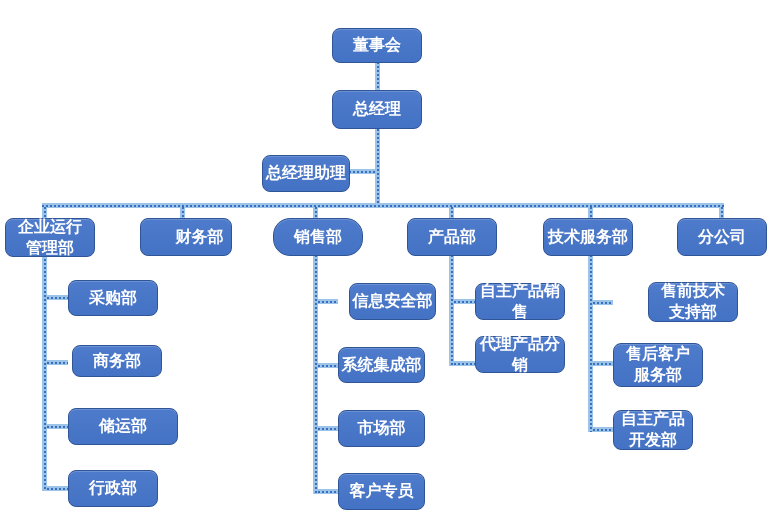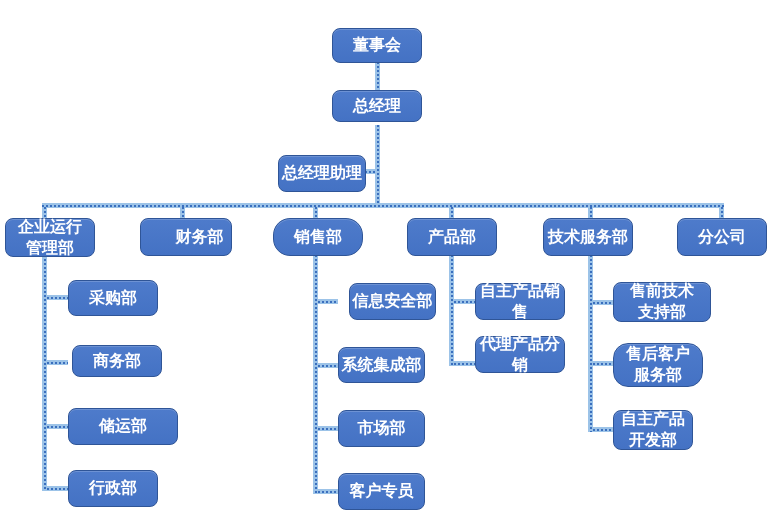--- a/index.html
+++ b/index.html
@@ -73,23 +73,23 @@
   <div class="hline" style="left:454px;top:299px;width:21px;"></div>
   <div class="hline" style="left:454px;top:361px;width:21px;"></div>
 
   <div class="vline" style="left:588px;top:255px;height:177px;"></div>
   <div class="hline" style="left:593px;top:300px;width:20px;"></div>
   <div class="hline" style="left:593px;top:361px;width:20px;"></div>
   <div class="hline" style="left:593px;top:427px;width:20px;"></div>
 
   <div class="node" style="left:332px;top:28px;width:90px;height:35px;">董事会</div>
 
-  <div class="node" style="left:332px;top:90px;width:90px;height:32px;">总经理</div>
+  <div class="node" style="left:332px;top:90px;width:90px;height:39px;">总经理</div>
 
-  <div class="node" style="left:262px;top:155px;width:88px;height:37px;margin-left:16px;">总经理助理</div>
+  <div class="node" style="left:262px;top:155px;width:88px;height:37px;">总经理助理</div>
 
   <div class="node" style="left:5px;top:218px;width:90px;height:39px;">企业运行
 管理部</div>
   <div class="node" style="left:140px;top:218px;width:92px;height:38px;padding-left:27px;">财务部</div>
   <div class="node" style="left:273px;top:218px;width:90px;height:38px;border-radius:17px;">销售部</div>
   <div class="node" style="left:407px;top:218px;width:90px;height:38px;">产品部</div>
   <div class="node" style="left:543px;top:218px;width:90px;height:38px;">技术服务部</div>
   <div class="node" style="left:677px;top:218px;width:90px;height:38px;">分公司</div>
 
   <div class="node" style="left:68px;top:280px;width:90px;height:36px;">采购部</div>
@@ -98,20 +98,20 @@
   <div class="node" style="left:68px;top:470px;width:90px;height:37px;">行政部</div>
 
   <div class="node" style="left:338px;top:283px;width:87px;height:37px;margin-left:11px;">信息安全部</div>
   <div class="node" style="left:338px;top:347px;width:87px;height:36px;">系统集成部</div>
   <div class="node" style="left:338px;top:410px;width:87px;height:37px;">市场部</div>
   <div class="node" style="left:338px;top:473px;width:87px;height:37px;">客户专员</div>
 
   <div class="node" style="left:475px;top:283px;width:90px;height:37px;">自主产品销售</div>
   <div class="node" style="left:475px;top:336px;width:90px;height:37px;">代理产品分销</div>
 
-  <div class="node" style="left:613px;top:282px;width:98px;height:40px;">售前技术
+  <div class="node" style="left:648px;top:282px;width:90px;height:40px;">售前技术
 支持部</div>
-  <div class="node" style="left:613px;top:343px;width:90px;height:44px;border-radius:15px;">售后客户
+  <div class="node" style="left:613px;top:343px;width:90px;height:44px;">售后客户
 服务部</div>
   <div class="node" style="left:613px;top:410px;width:80px;height:40px;">自主产品
 开发部</div>
 
 </div>
 
 </body></html>

